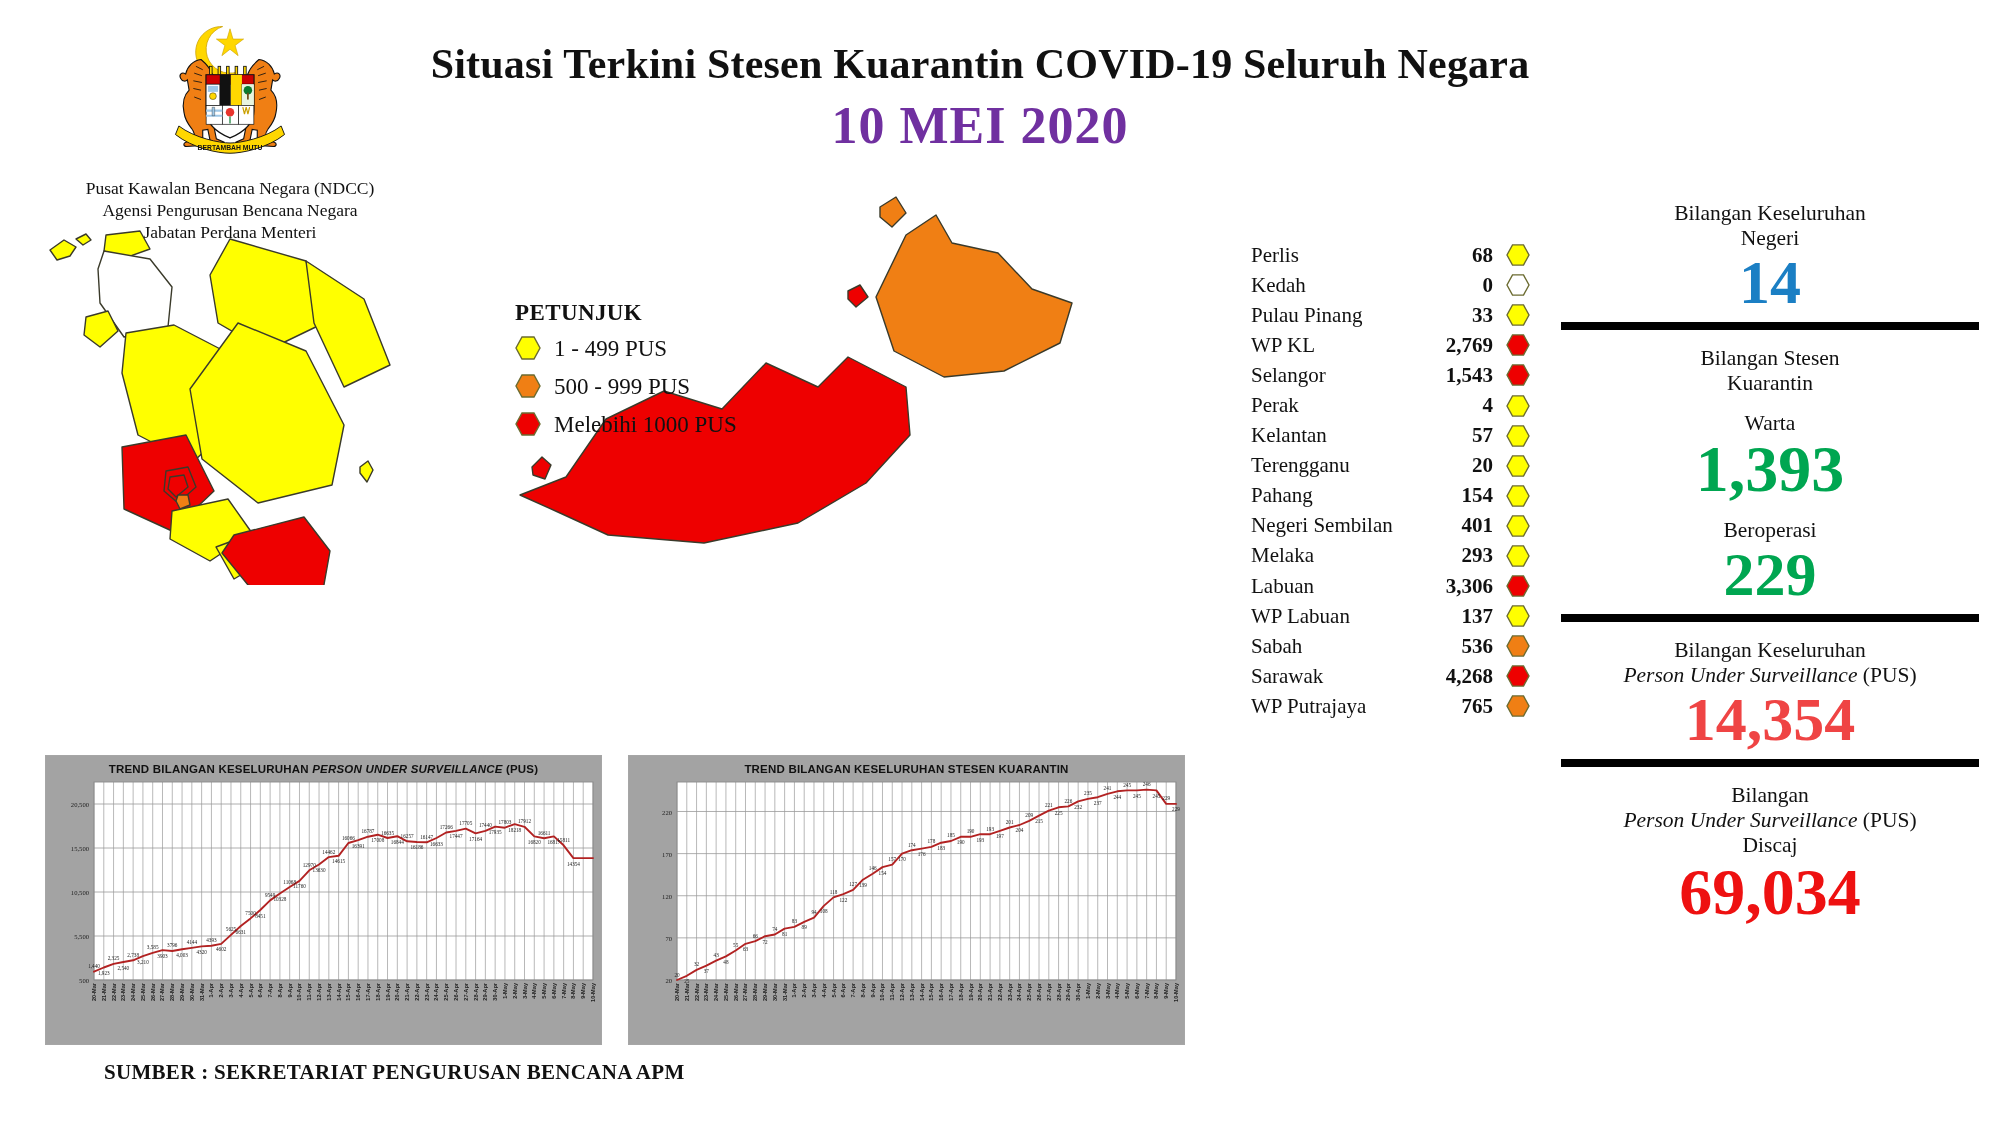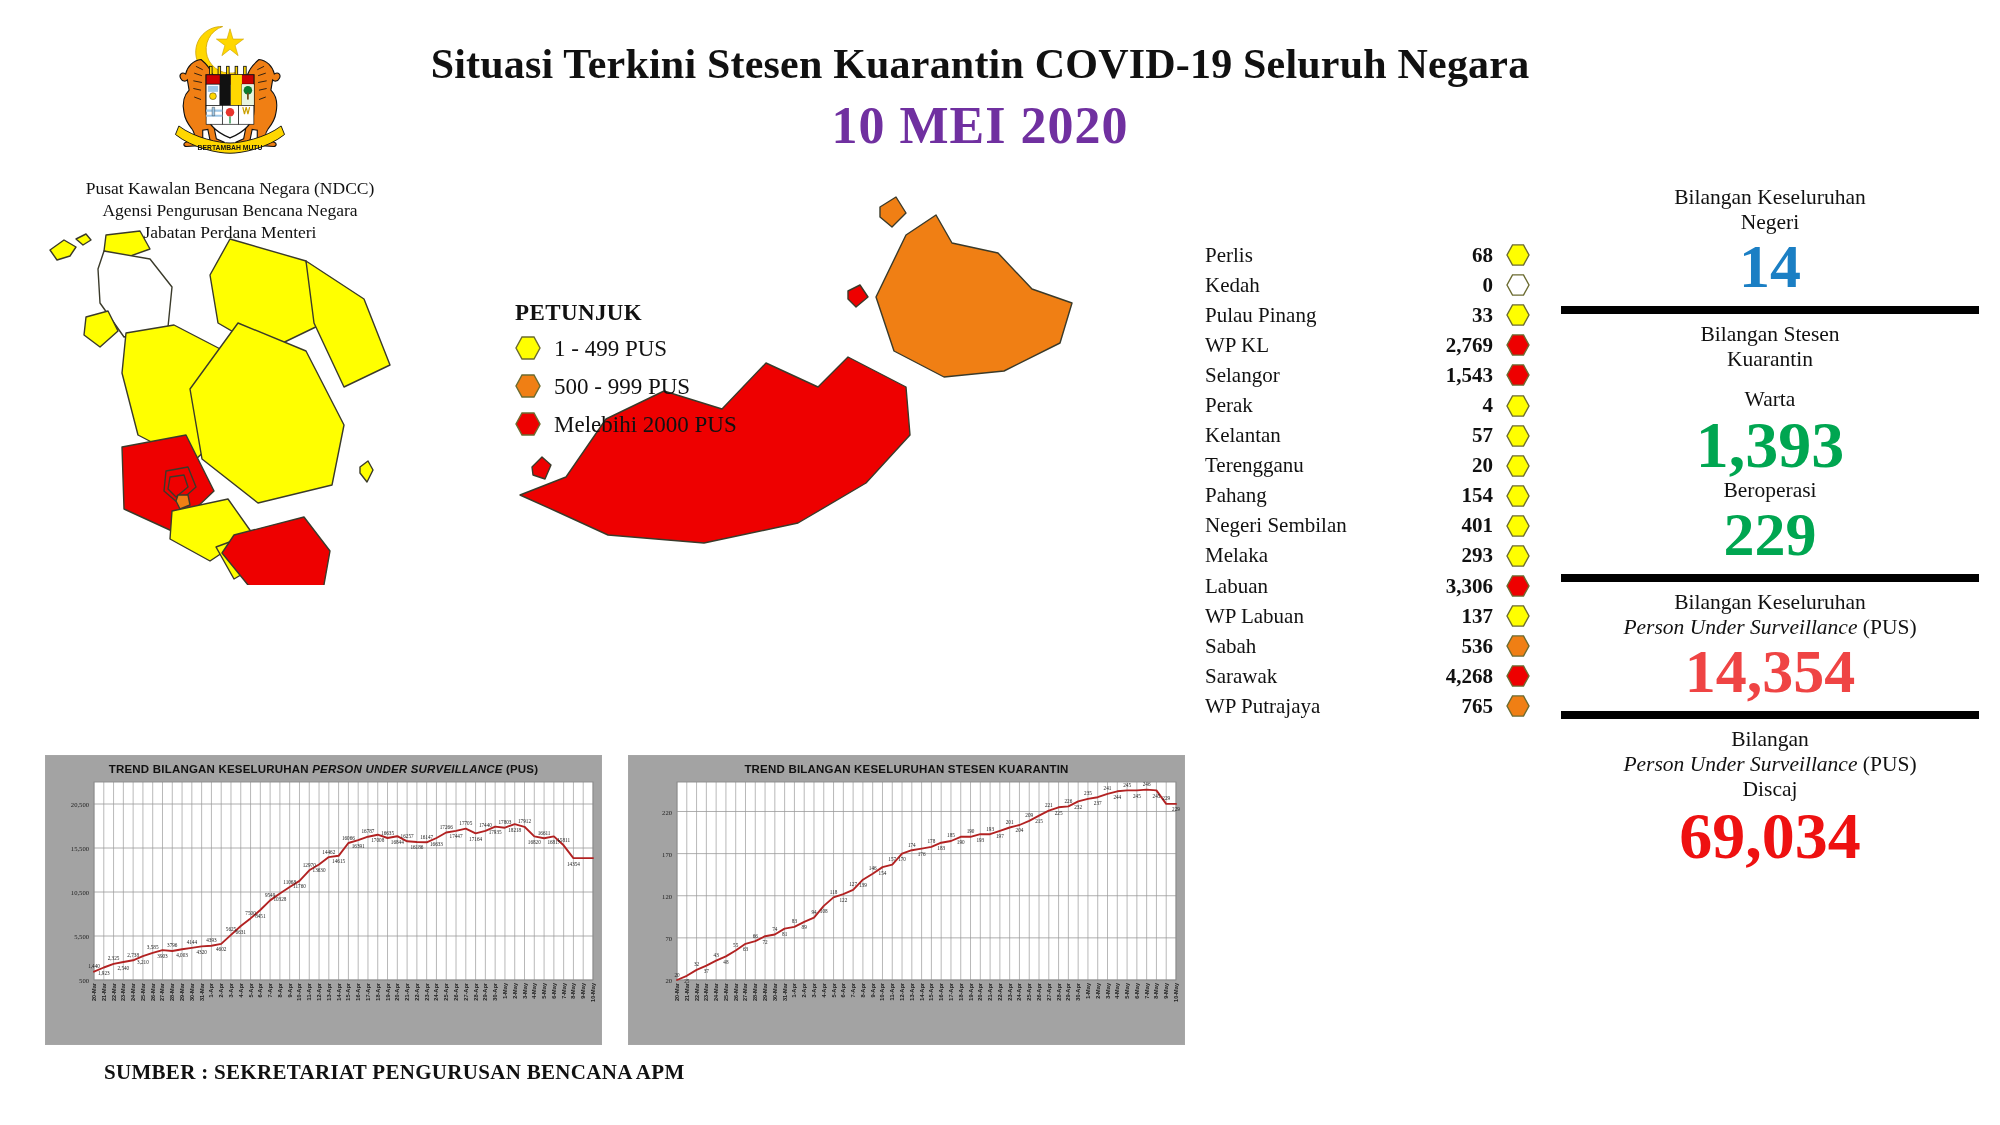--- a/index.html
+++ b/index.html
@@ -26,29 +26,29 @@
 
   
   #legend { position:absolute; left:515px; top:300px; width:300px; }
   #legend-title { font-size:23px; font-weight:bold; color:#111; margin-bottom:10px; letter-spacing:.4px;}
   .legend-row { display:flex; align-items:flex-start; height:38px; }
   .legend-label { font-size:23px; color:#111; margin-left:13px; }
   .hexi { width:26px; height:24px; flex:0 0 auto; }
 
   
   #state-list { position:absolute; left:1205px; top:240px; width:325px; }
-  .state-row { display:flex; align-items:center; height:30.1px; }
+  .state-row { display:flex; align-items:center; height:30.1px;margin-left:46px; }
   .state-name { font-size:21px; color:#111; flex:1 1 auto; white-space:nowrap; }
   .state-val  { font-size:21px; font-weight:bold; color:#111; text-align:right; width:92px; padding-right:13px; white-space:nowrap;}
   .state-hex  { width:24px; height:22px; flex:0 0 auto; }
 
   
   #stats { position:absolute; left:1555px; top:185px; width:430px; }
   .stat-block { text-align:center; }
-  .stat-label { font-size:21.5px; color:#111; line-height:1.17; }
+  .stat-label { font-size:21.5px; color:#111; line-height:1.17;margin-top:16px; }
   .stat-label i { font-style:italic; }
   .stat-num { font-weight:bold; line-height:1;font-family:Liberation Serif, serif; }
   .divider { height:8px; background:#000; margin:9px 6px 8px 6px; }
 
   
   .chart-panel { position:absolute; background:#a3a3a3; border:1px solid #a6a6a6; }
   #chart1-panel { left:45px; top:755px; width:1110px; height:1px; }
   .chart-title { position:absolute; left:0; top:7px; width:100%; text-align:center;
      font-family:"Liberation Sans", sans-serif; font-size:11.5px; font-weight:bold; color:#111; letter-spacing:.2px; }
   .chart-title i { font-style:italic; }
@@ -181,21 +181,21 @@
   <div class="legend-row">
     <svg class="hexi" viewBox="0 0 26 24">
         <polygon points="7,1 19,1 25,12 19,23 7,23 1,12" stroke="#6b6b30" stroke-width="1.4" fill="#f07f14"></polygon>
       </svg>
     <span class="legend-label">500 - 999 PUS</span>
   </div>
   <div class="legend-row">
     <svg class="hexi" viewBox="0 0 26 24">
         <polygon points="7,1 19,1 25,12 19,23 7,23 1,12" stroke="#6b6b30" stroke-width="1.4" fill="#ee0000"></polygon>
       </svg>
-    <span class="legend-label">Melebihi 2000 PUS</span>
+    <span class="legend-label">Melebihi 1000 PUS</span>
   </div>
 </div>
 
 <div id="state-list">
     <div class="state-row">
       <span class="state-name">Perlis</span>
       <span class="state-val">68</span>
       <svg class="state-hex" viewBox="0 0 26 24">
         <polygon points="7,1 19,1 25,12 19,23 7,23 1,12" fill="#ffff00" stroke="#6b6b30" stroke-width="1.5"></polygon>
       </svg>

